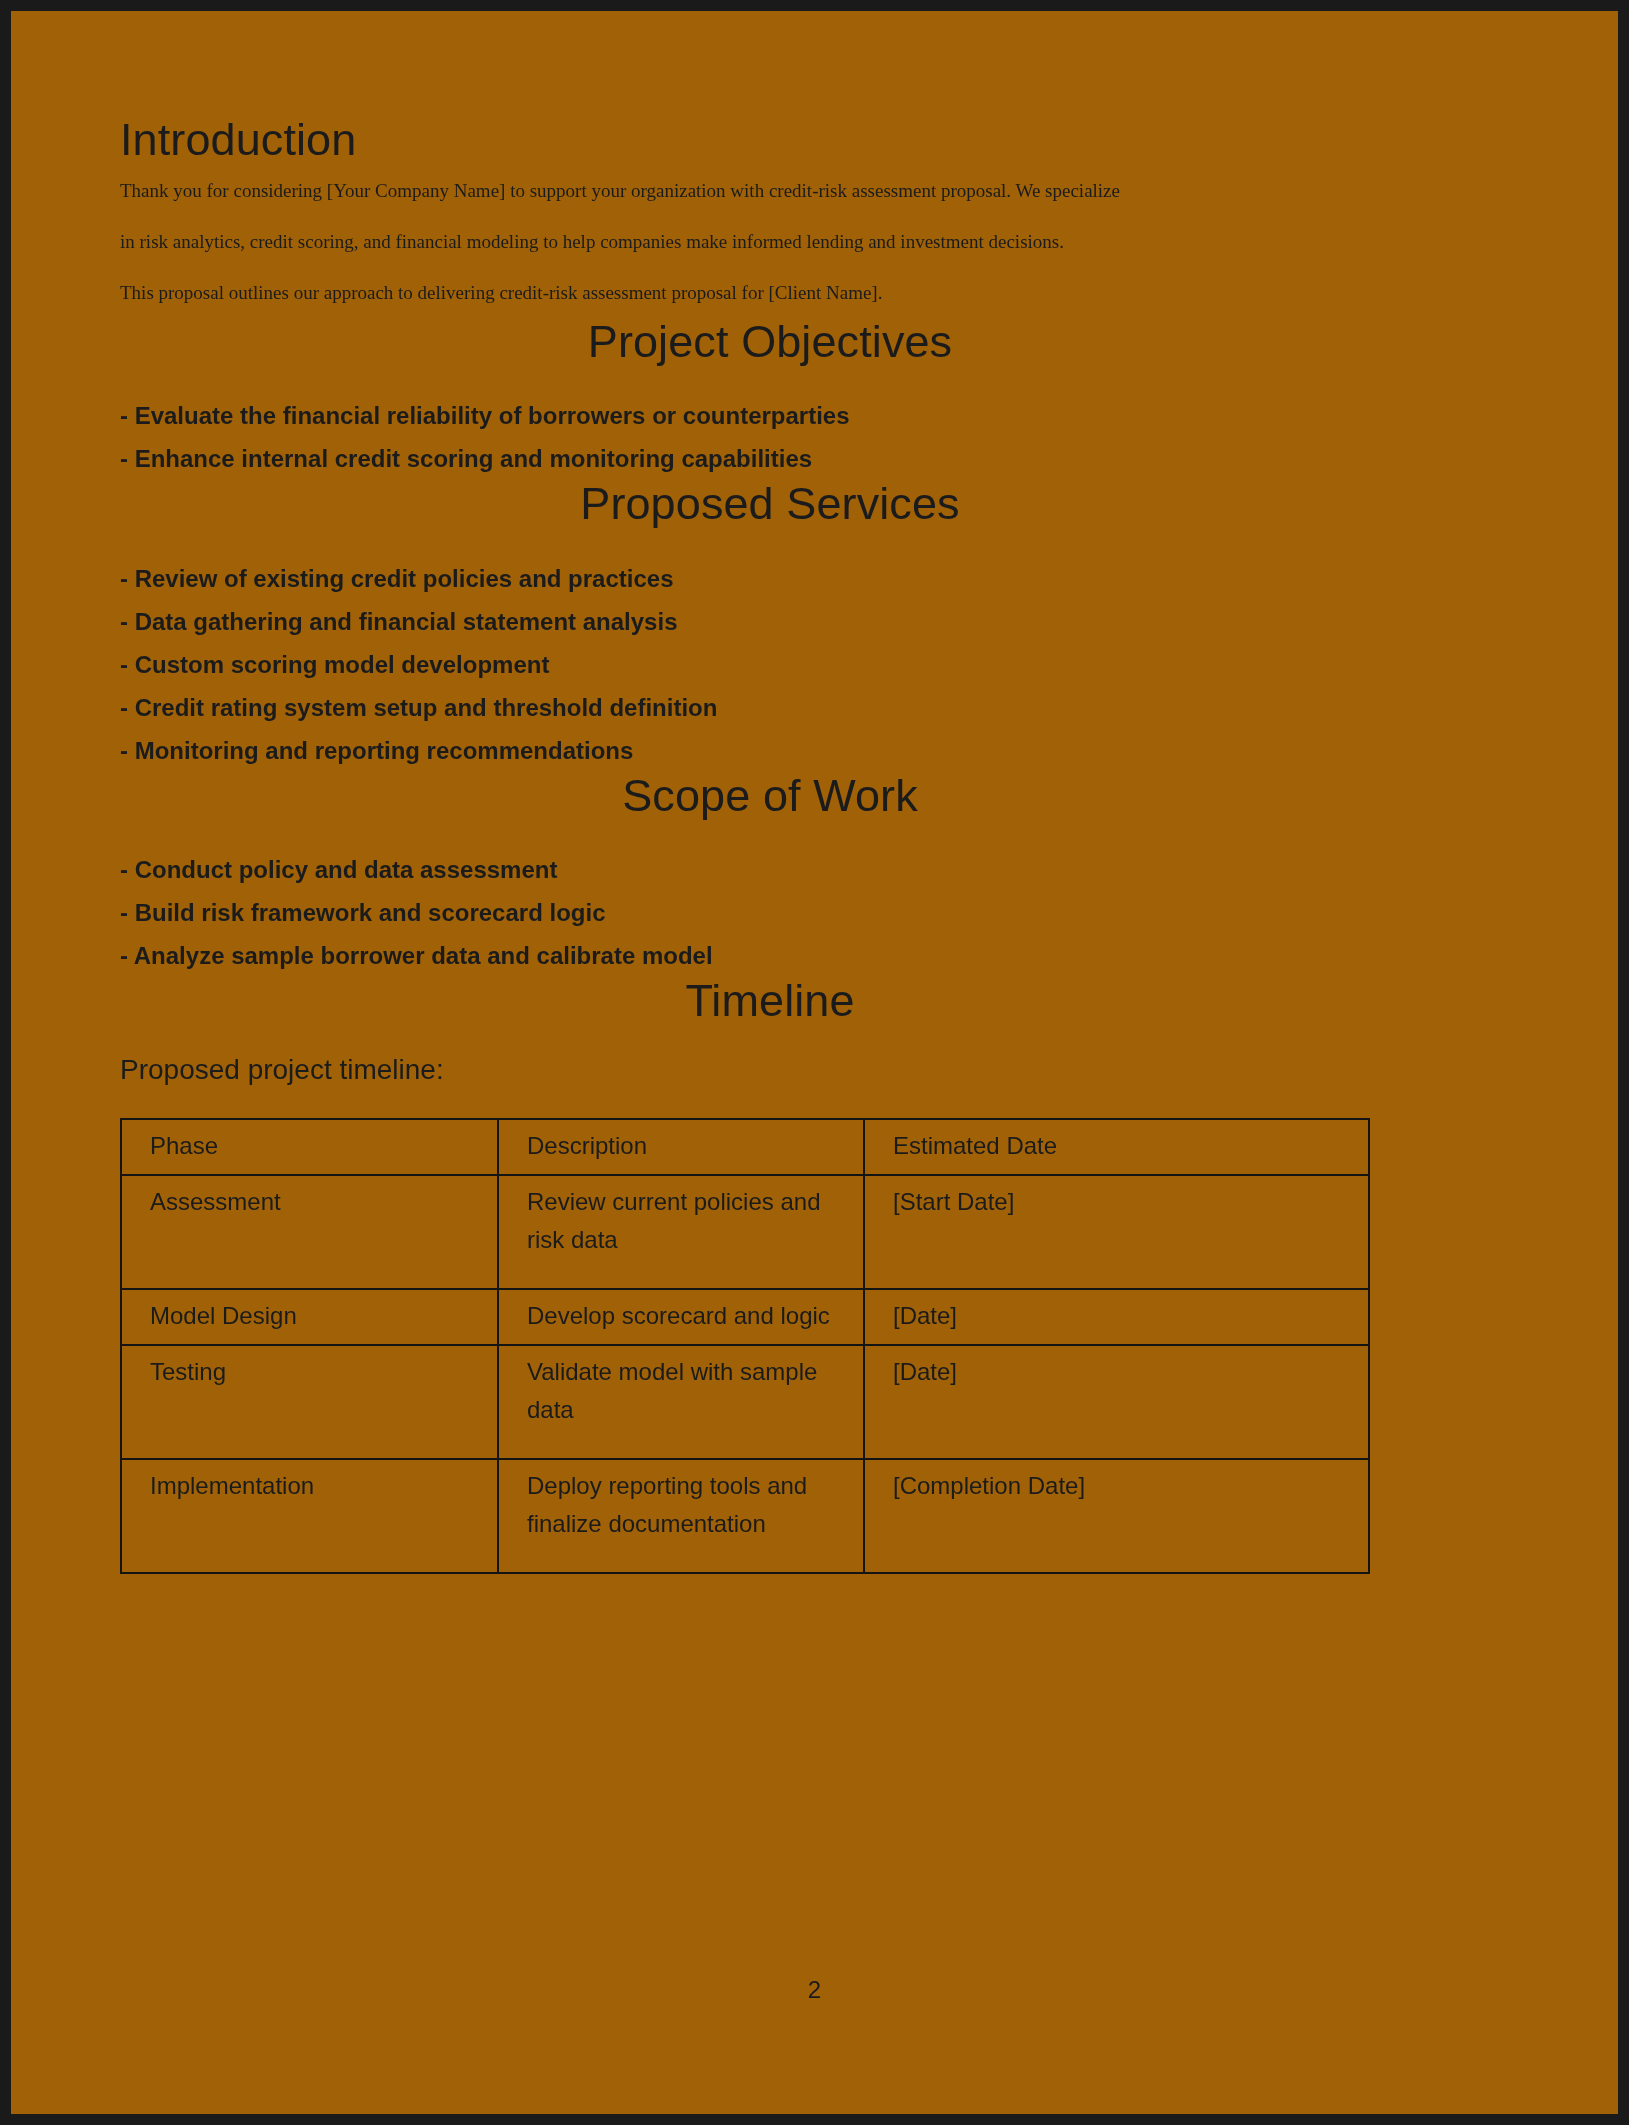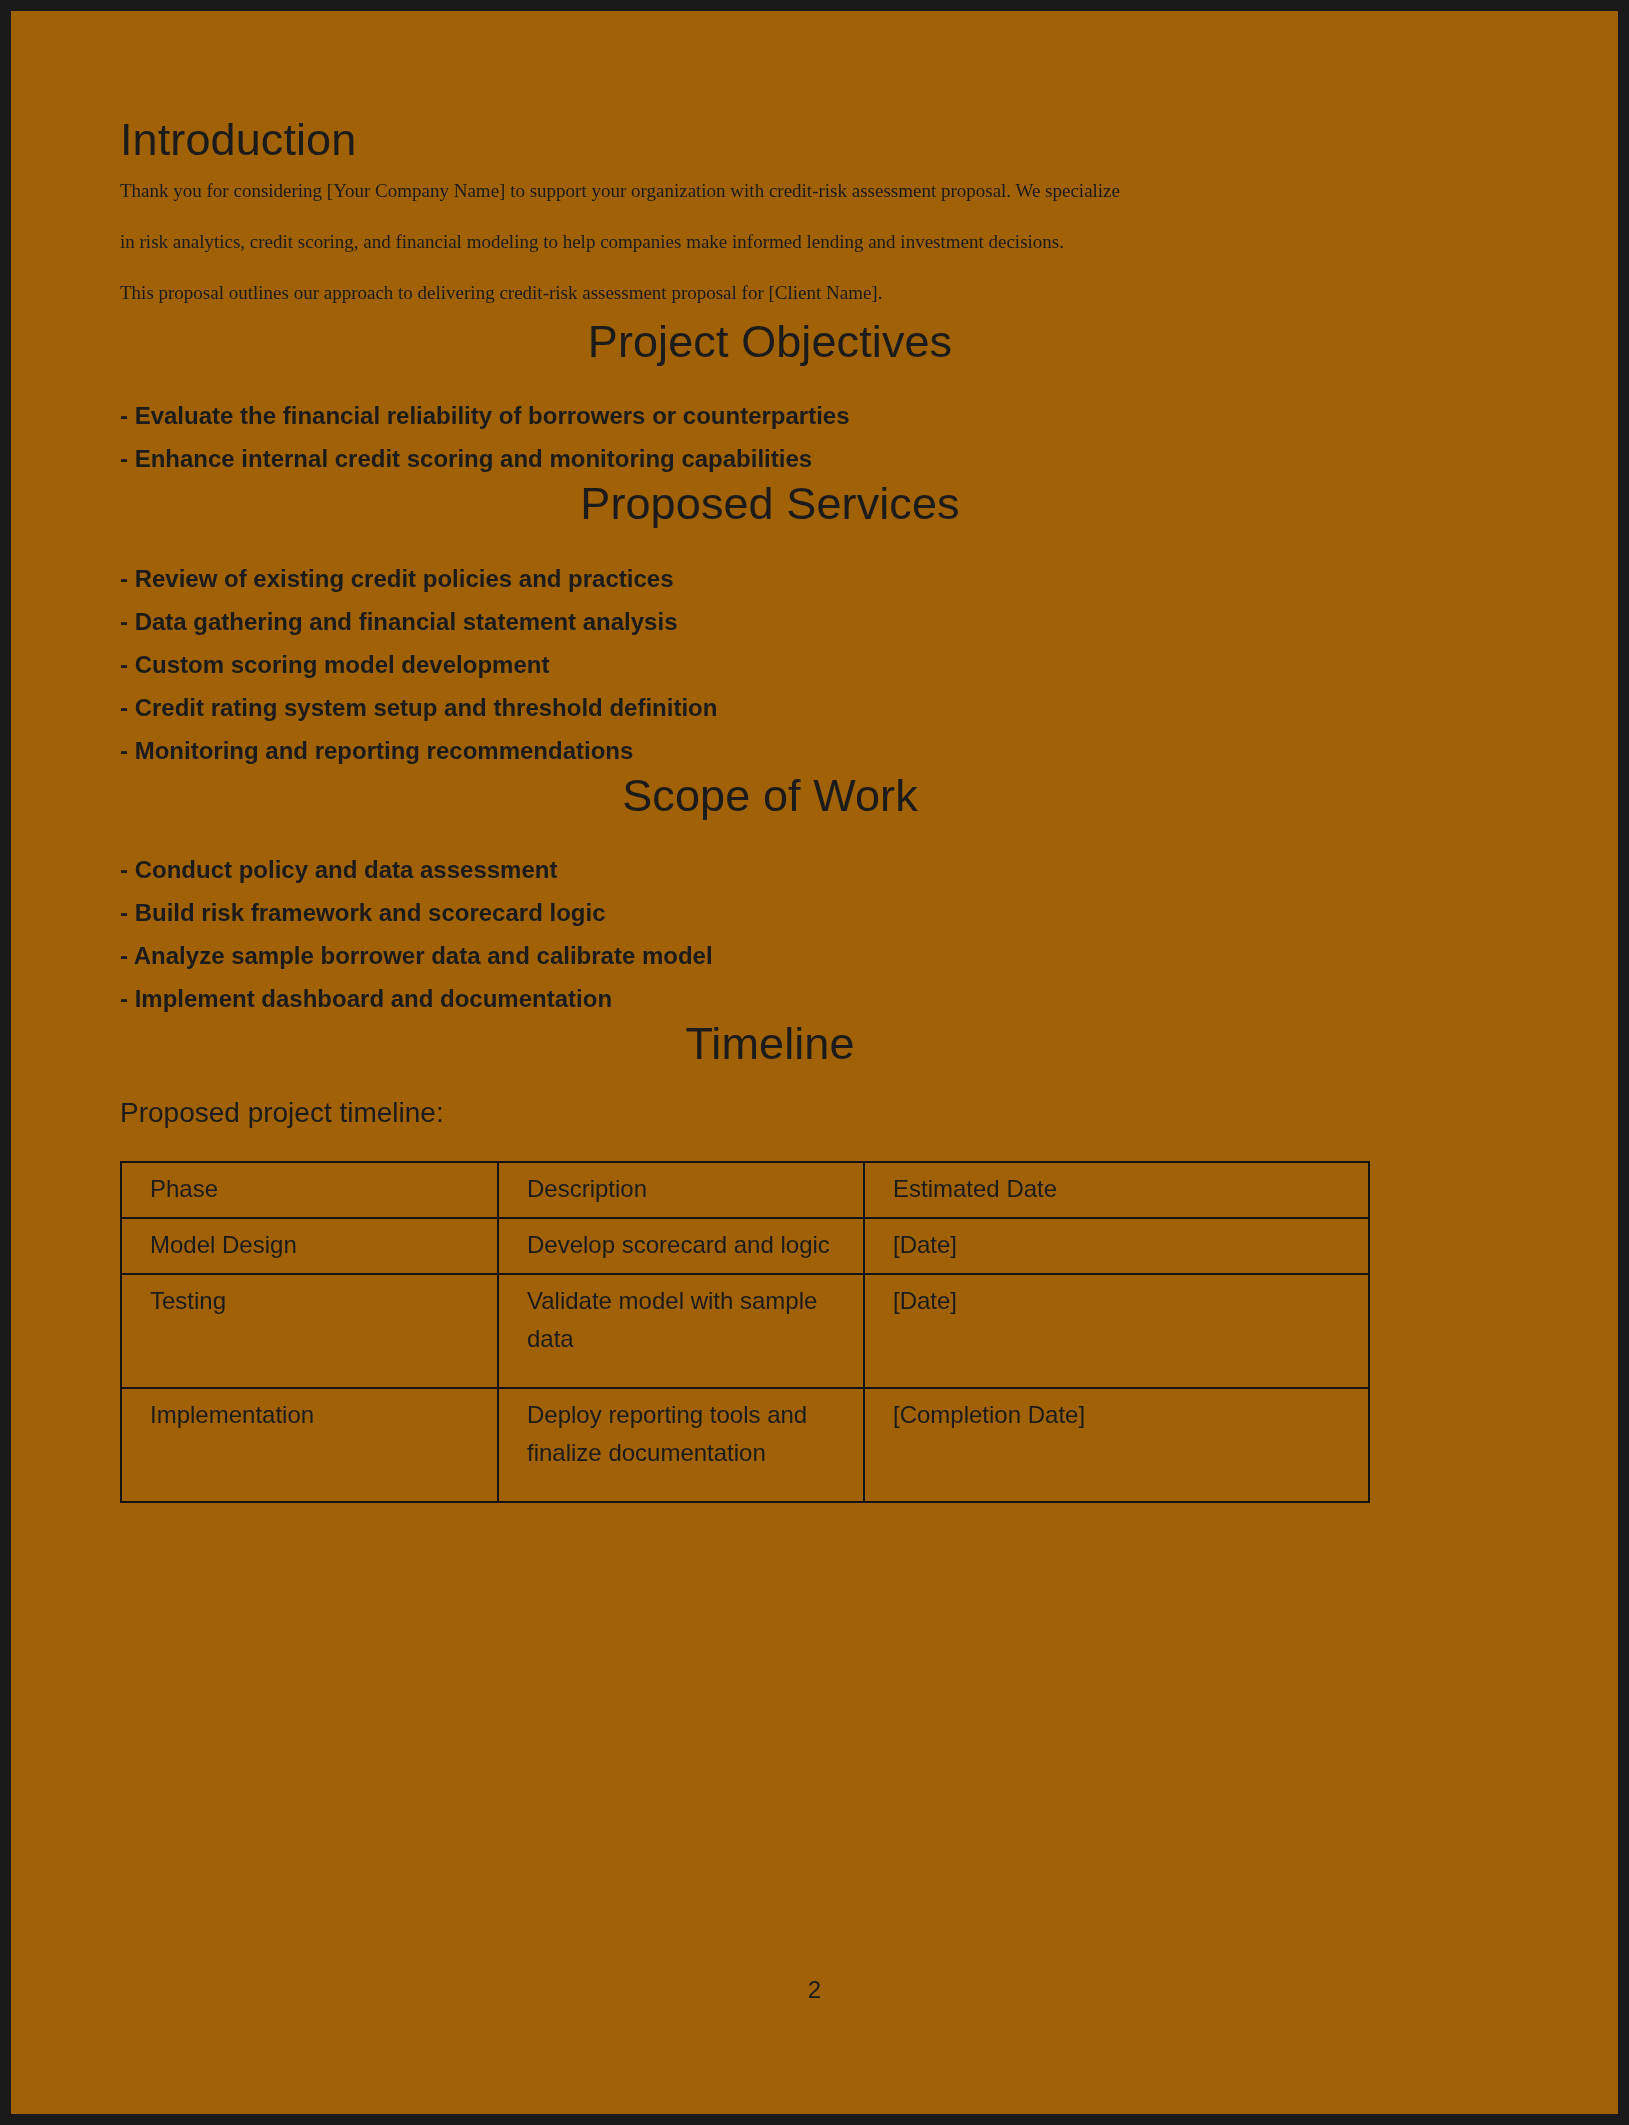--- a/index.html
+++ b/index.html
@@ -146,21 +146,20 @@
         <li>- Credit rating system setup and threshold definition</li>
         <li>- Monitoring and reporting recommendations</li>
       </ul>
 
       <h1 class="section-heading heading-spaced">Scope of Work</h1>
 
       <ul class="dash-list after-heading">
         <li>- Conduct policy and data assessment</li>
         <li>- Build risk framework and scorecard logic</li>
         <li>- Analyze sample borrower data and calibrate model</li>
-        <li>- Implement dashboard and documentation</li>
       </ul>
 
       <h1 class="section-heading heading-spaced">Timeline</h1>
 
       <p class="timeline-lead">Proposed project timeline:</p>
 
       <table class="timeline-table">
         <colgroup>
           <col class="c1">
             <col class="c2">
@@ -168,20 +167,25 @@
         </colgroup>
         <thead>
           <tr>
             <th>Phase</th>
             <th>Description</th>
             <th>Estimated Date</th>
           </tr>
         </thead>
         <tbody>
           <tr>
+            <td class="cell-tall">Assessment</td>
+            <td class="cell-tall">Review current policies and risk data</td>
+            <td class="cell-tall">[Start Date]</td>
+          </tr>
+          <tr>
             <td>Model Design</td>
             <td>Develop scorecard and logic</td>
             <td>[Date]</td>
           </tr>
           <tr>
             <td class="cell-tall">Testing</td>
             <td class="cell-tall">Validate model with sample data</td>
             <td class="cell-tall">[Date]</td>
           </tr>
           <tr>

